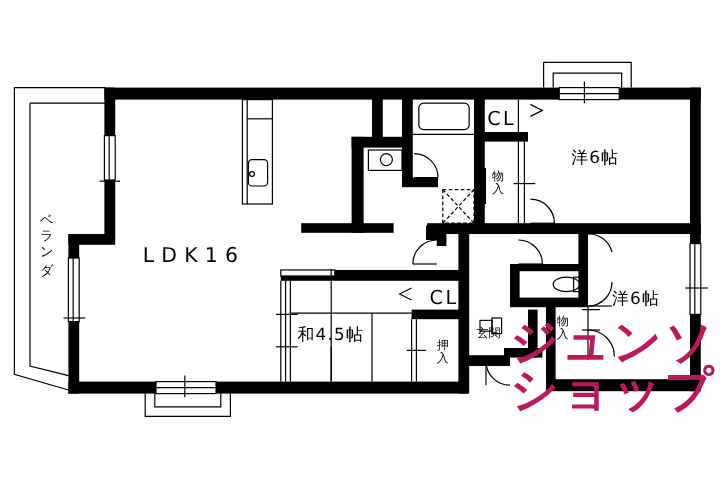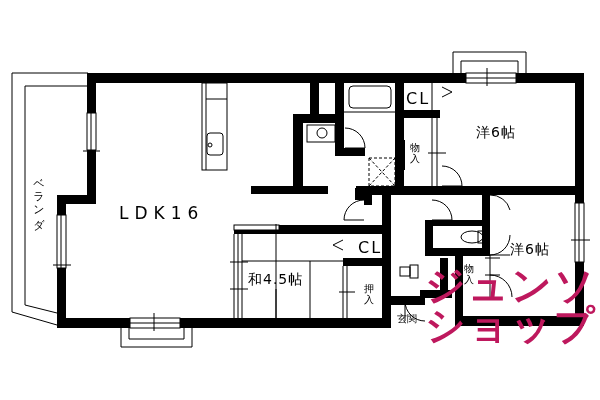--- a/index.html
+++ b/index.html
@@ -2,21 +2,21 @@
 <html><head>
   <meta charset="utf-8">
   <style>
     html, body { margin: 0; padding: 0; background: #ffffff; }
     body { width: 600px; height: 400px; position: relative; overflow: hidden; font-family: "DejaVu Sans", sans-serif; }
     #plan { position: absolute; left: 0; top: 0; }
     .lbl { position: absolute; color: #000; white-space: nowrap; line-height: 1; font-family: "DejaVu Sans", sans-serif; }
     .big { font-size: 17px; }
     .mid { font-size: 14px; letter-spacing: 1px; }
     .small { font-size: 16px; letter-spacing: 2px; }
-    .tiny { font-size: 10px; margin-top: 40px; }
+    .tiny { font-size: 10px; }
     .vert { writing-mode: vertical-rl; font-size: 11px; letter-spacing: 1px; }
     .stack { font-size: 10px; line-height: 11px; white-space: normal; width: 12px; text-align: left; }
     .wm { position: absolute; color: #be185d; font-weight: bold; font-size: 40px; letter-spacing: 2px; line-height: 1; font-family: "DejaVu Sans", sans-serif; }
   </style>
 </head>
 <body>
 
 <svg id="plan" width="600" height="400" viewBox="0 0 600 400">
 
   <g fill="none" stroke="#000" stroke-width="1">

